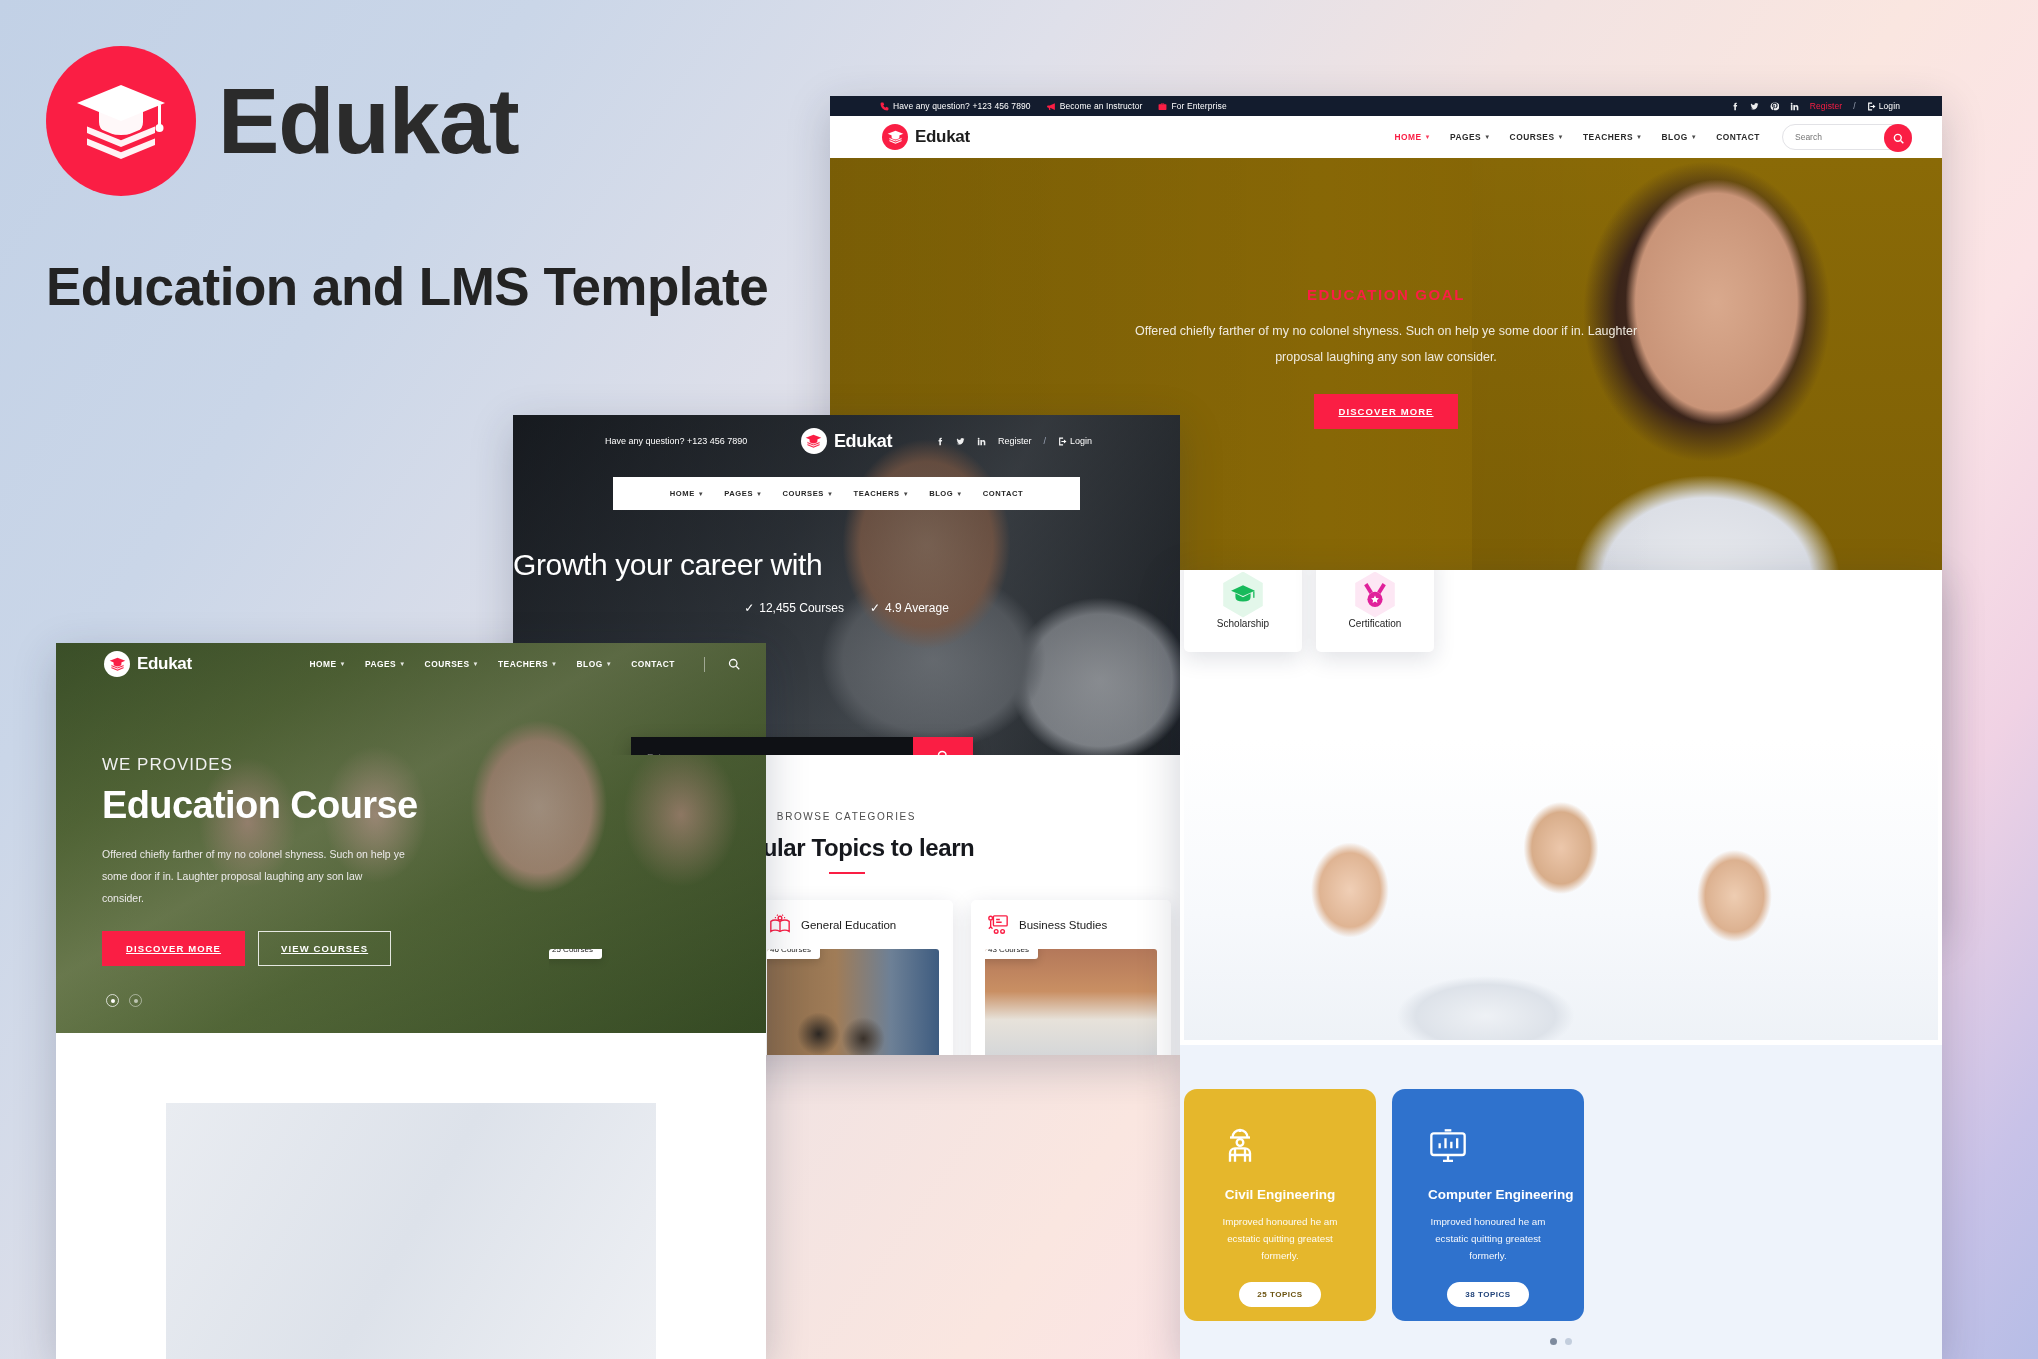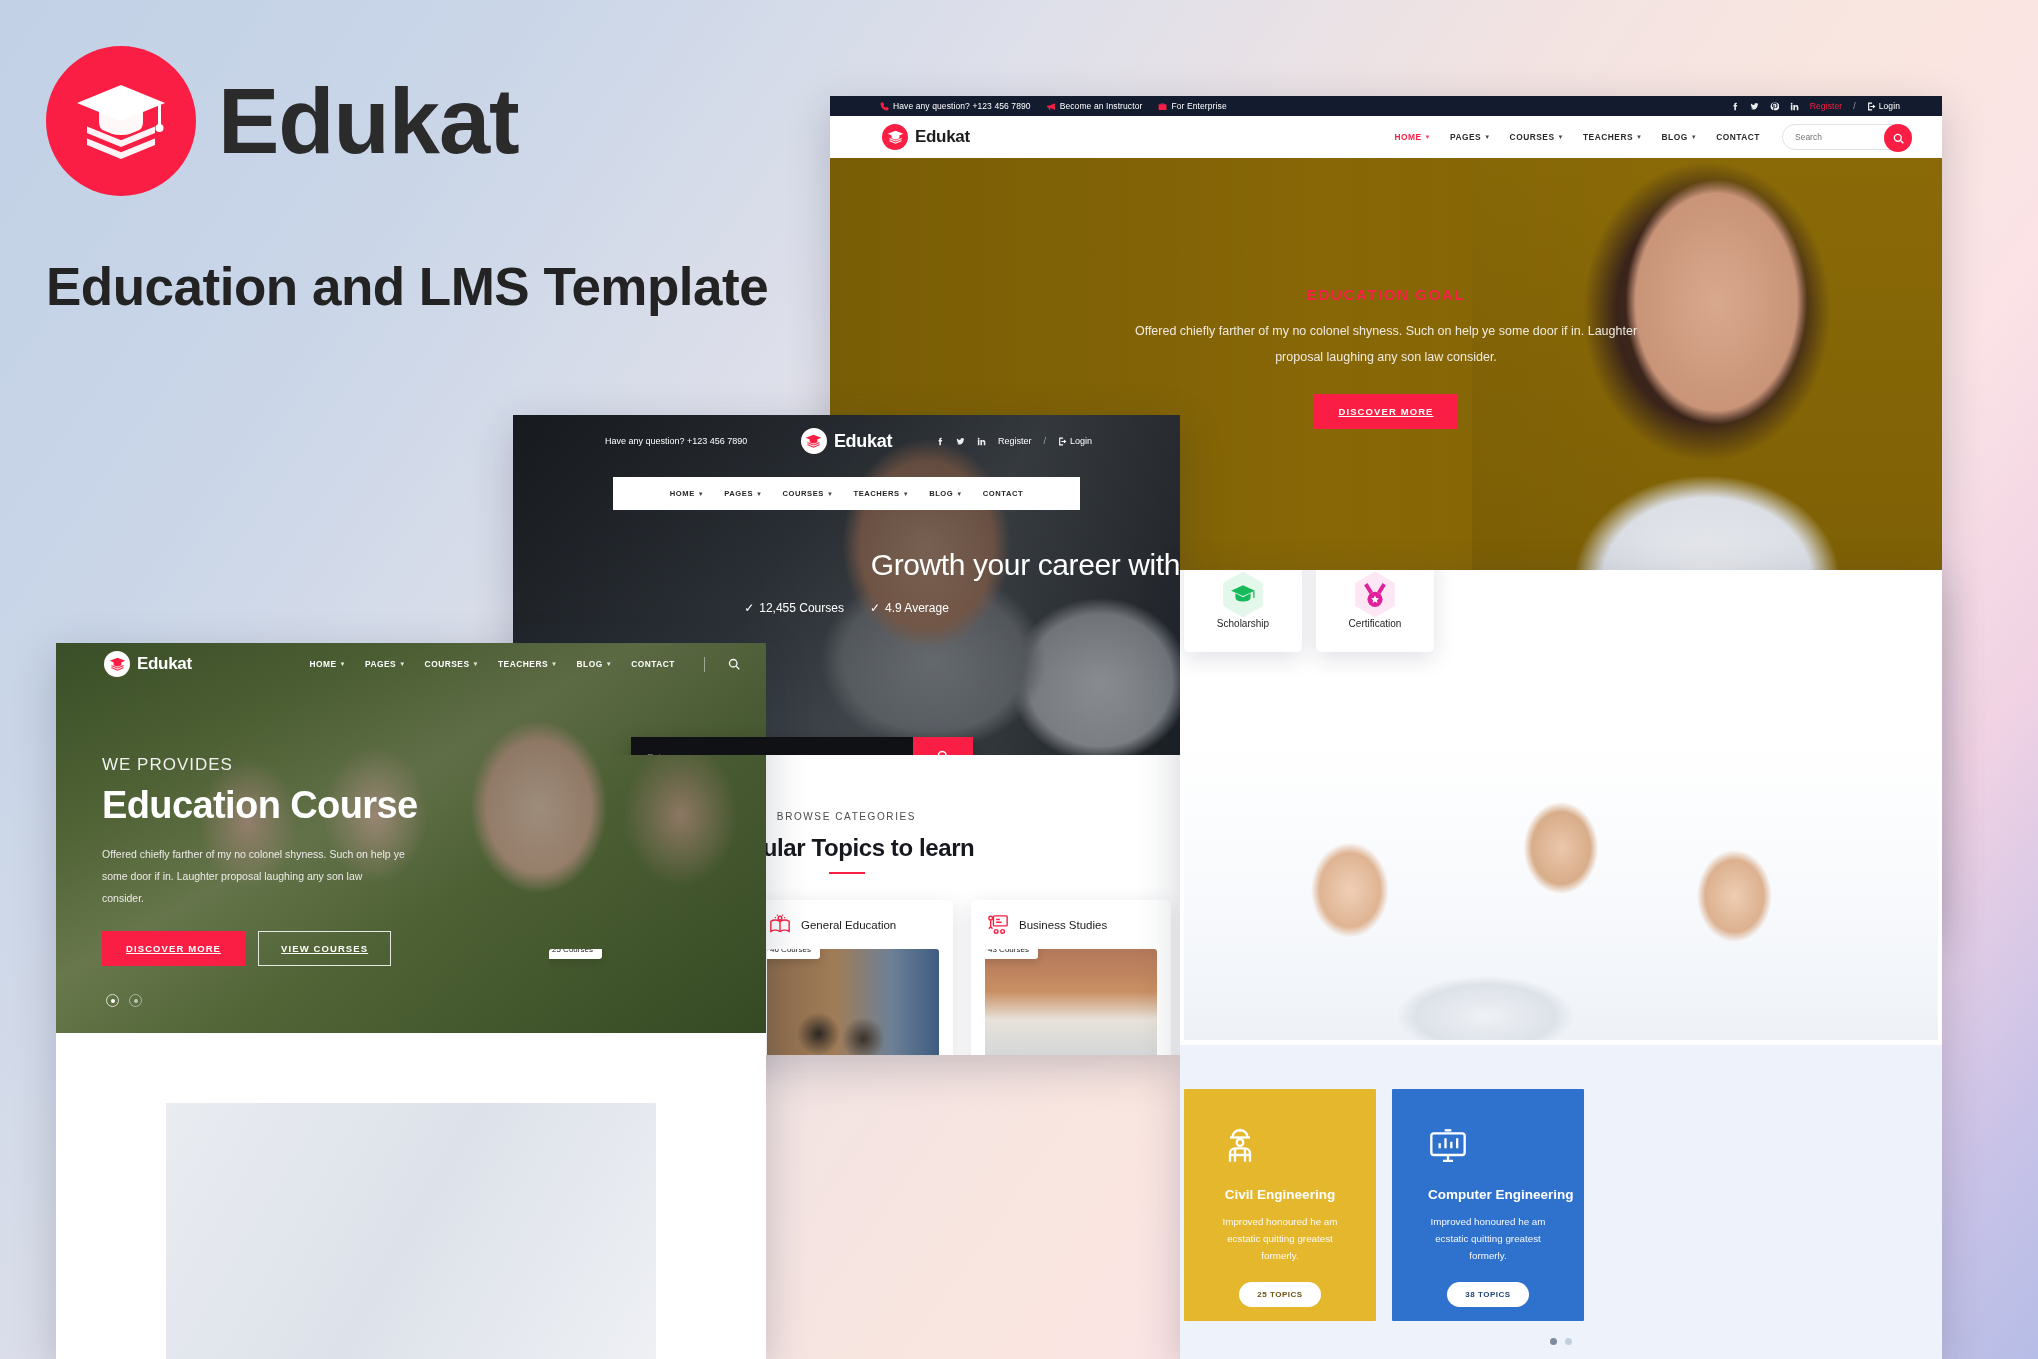--- a/index.html
+++ b/index.html
@@ -132,21 +132,21 @@
   .mock2-top .brandmid { position:absolute; left:0; right:0; display:flex;
                          justify-content:center; align-items:center; gap:7px; }
   .mock2-top .brandmid .dot{width:26px;height:26px;border-radius:50%;background:#fff;
           display:flex;align-items:center;justify-content:center;}
   .mock2-top .brandmid .txt{font-size:18px;font-weight:bold;color:#fff;letter-spacing:-.3px;}
   .mock2-top .right { margin-left:auto; display:flex; align-items:center; gap:12px; padding-right:88px; z-index:5;}
   .navwhite { position:absolute; left:100px; right:100px; top:62px; height:33px; background:#fff;
               display:flex; align-items:center; justify-content:center; gap:20px; z-index:5; }
   .navwhite a { font-size:7.6px; font-weight:bold; letter-spacing:.55px; color:#262626;
                 text-decoration:none; display:flex; align-items:center; gap:3px; }
-  .hero2 .copy { position:absolute; left:0; right:0; top:130px; text-align:right; z-index:4; }
+  .hero2 .copy { position:absolute; left:0; right:0; top:130px; text-align:left; z-index:4; }
   .h2big { color:#fff; font-size:30px; line-height:1.33; letter-spacing:-.4px; }
   .stats2 { margin-top:16px; display:flex; justify-content:center; gap:26px;
             color:#fff; font-size:12px; }
   .stats2 span { display:flex; align-items:center; gap:5px; }
   .searchbar2 { position:absolute; left:118px; bottom:-20px; width:342px; height:38px;
                 display:flex; z-index:6; box-shadow:0 6px 18px rgba(0,0,0,.25); }
   .searchbar2 input { flex:1; border:0; outline:0; background:#0f1115; color:#cfd2d6;
                       font-size:9.5px; padding-left:16px; font-family:inherit;}
   .searchbar2 .go { width:60px; background:#fa1e44; display:flex; align-items:center; justify-content:center; }
 
@@ -209,21 +209,21 @@
   .m4-cards { position:absolute; left:4px; top:-22px; display:flex; gap:14px; }
   .m4-photo { position:absolute; left:4px; top:170px; right:4px; height:300px;
       background:
         radial-gradient(ellipse 54px 66px at 22% 50%, #f0cfb6 0%, #dfb493 56%, rgba(223,180,147,0) 72%),
         radial-gradient(ellipse 52px 64px at 50% 36%, #ecc7ab 0%, #d8ad8a 56%, rgba(216,173,138,0) 72%),
         radial-gradient(ellipse 52px 64px at 73% 52%, #eecdb2 0%, #dcb190 56%, rgba(220,177,144,0) 72%),
         radial-gradient(ellipse 120px 54px at 40% 92%, #eef1f5 0%, #dde2e9 58%, rgba(221,226,233,0) 74%),
         linear-gradient(180deg,#ffffff 0%,#f7f9fc 58%,#eef2f7 100%); }
   .m4-bottom { height:314px; background:#eef3fb; position:relative; }
   .topicrow { position:absolute; left:4px; top:44px; display:flex; gap:16px; }
-  .topiccard { width:192px; height:232px; border-radius:1px; padding:36px 36px 0;
+  .topiccard { width:192px; height:232px; border-radius:13px; padding:36px 36px 0;
                text-align:center; color:#fff; }
   .topiccard.yellow { background:#e5b72c; }
   .topiccard.blue { background:#2f72cd; }
   .topiccard .t { font-size:13.5px; font-weight:bold; margin-top:22px; white-space:nowrap;}
   .topiccard .d { font-size:9.8px; line-height:1.75; margin-top:11px; opacity:.95; }
   .pill { display:inline-block; background:#fff; border-radius:20px; font-size:8px;
           font-weight:bold; letter-spacing:.5px; padding:8px 18px; margin-top:18px; }
   .topiccard.yellow .pill { color:#6b5310; }
   .topiccard.blue .pill { color:#22447a; }
   .m4-dots { position:absolute; left:0; right:0; bottom:14px; display:flex;

